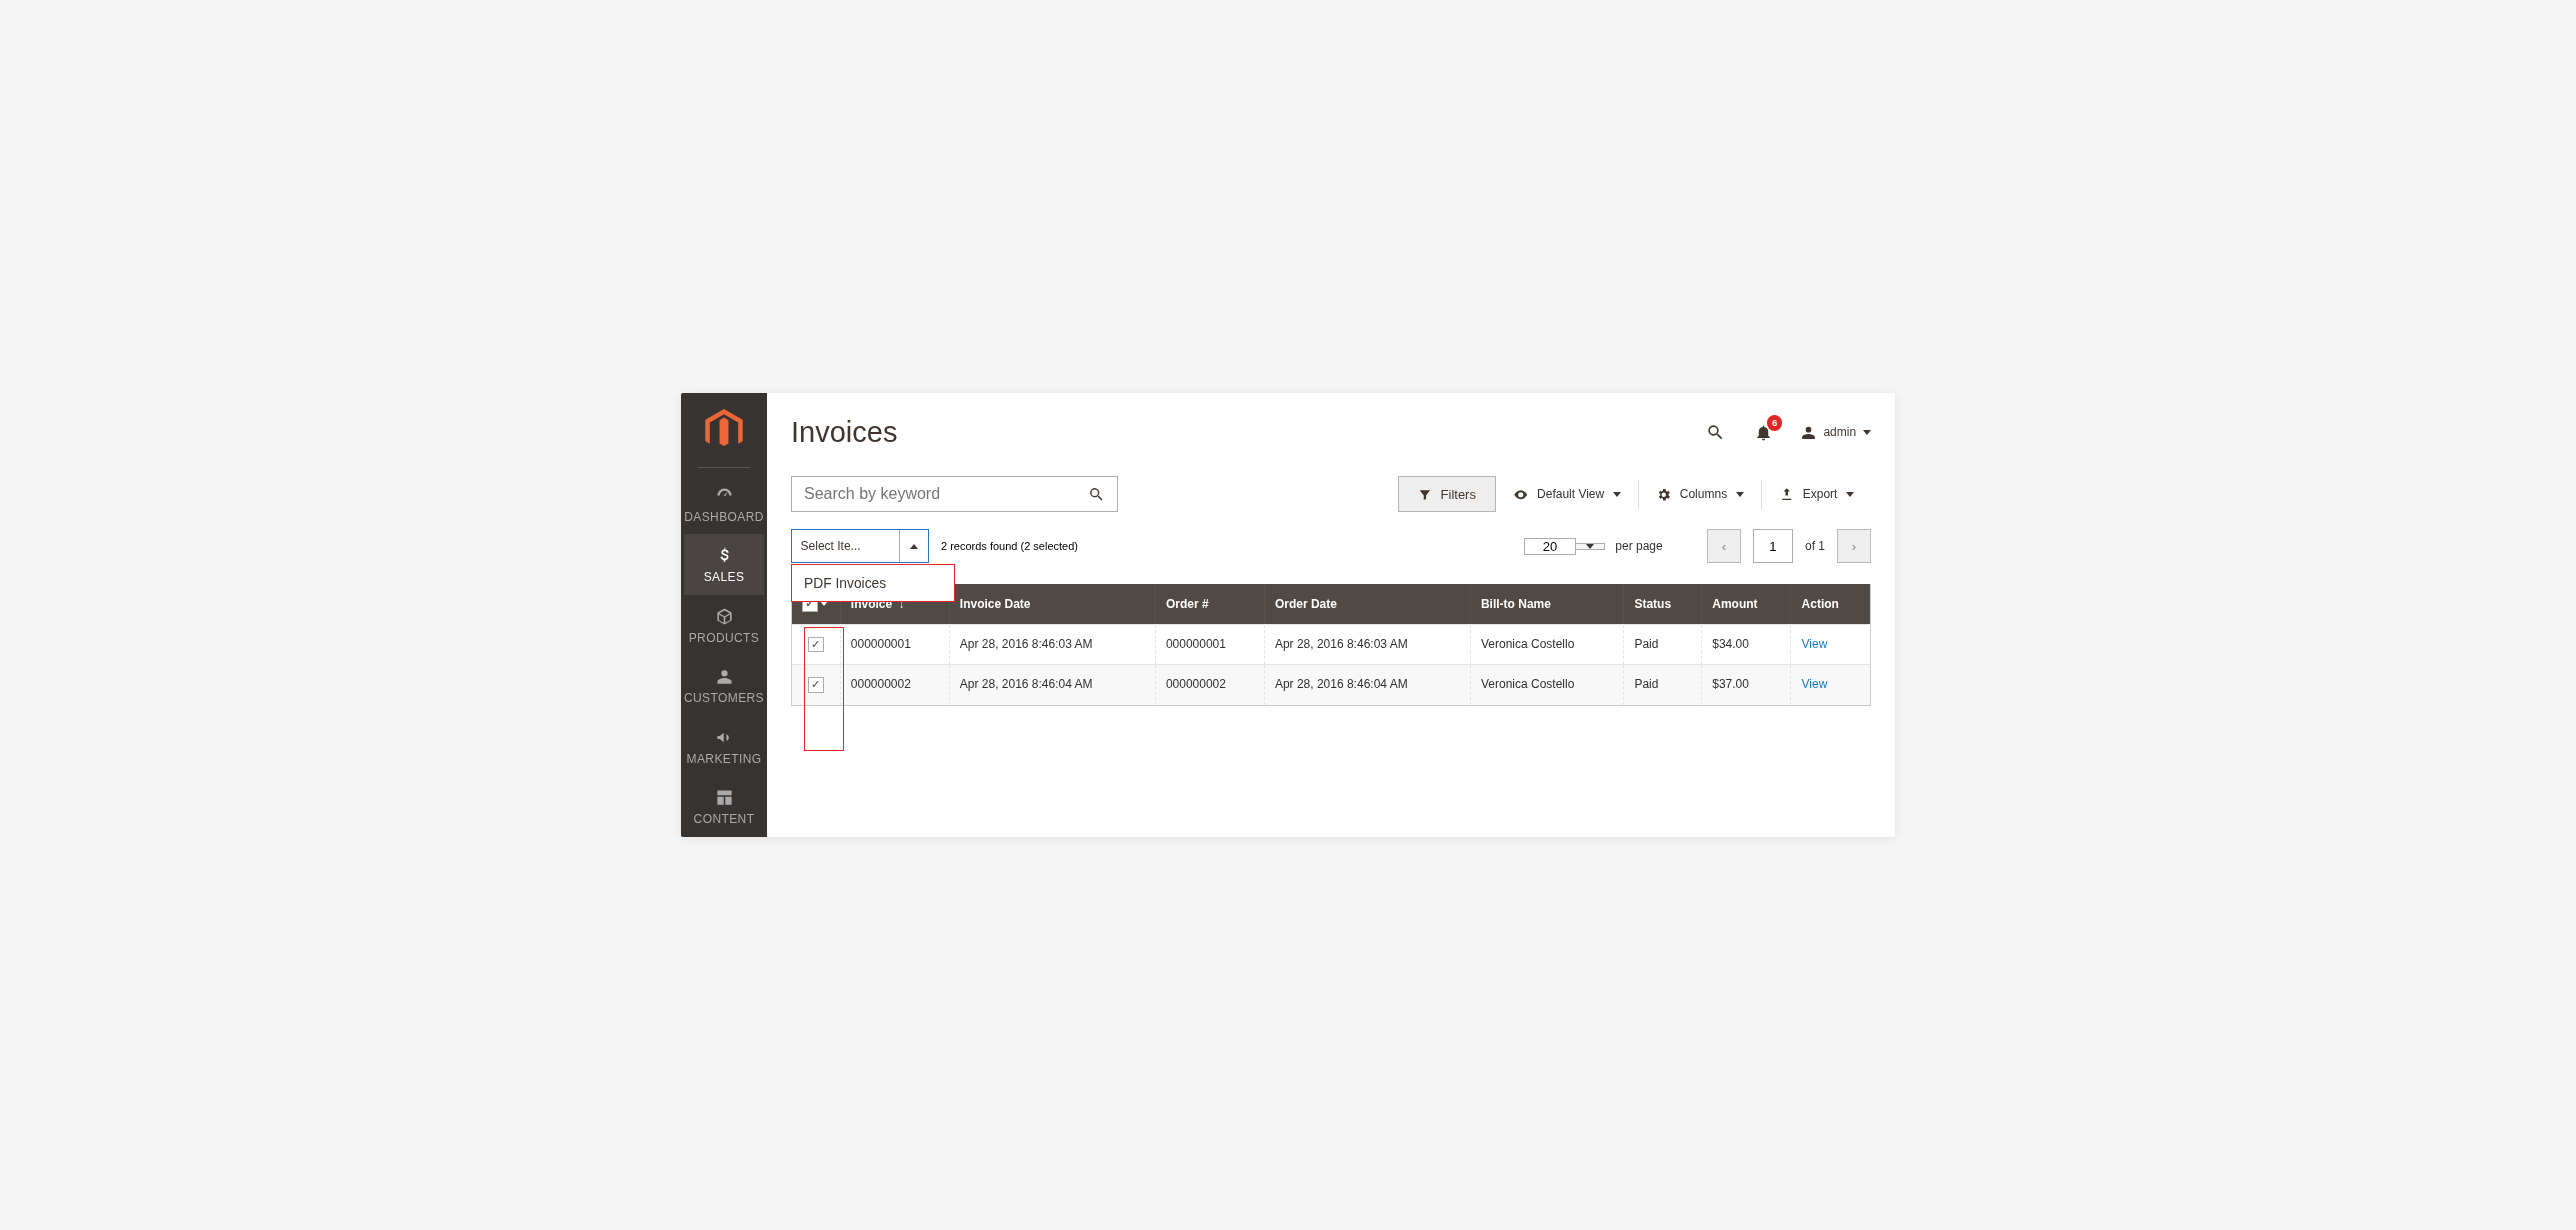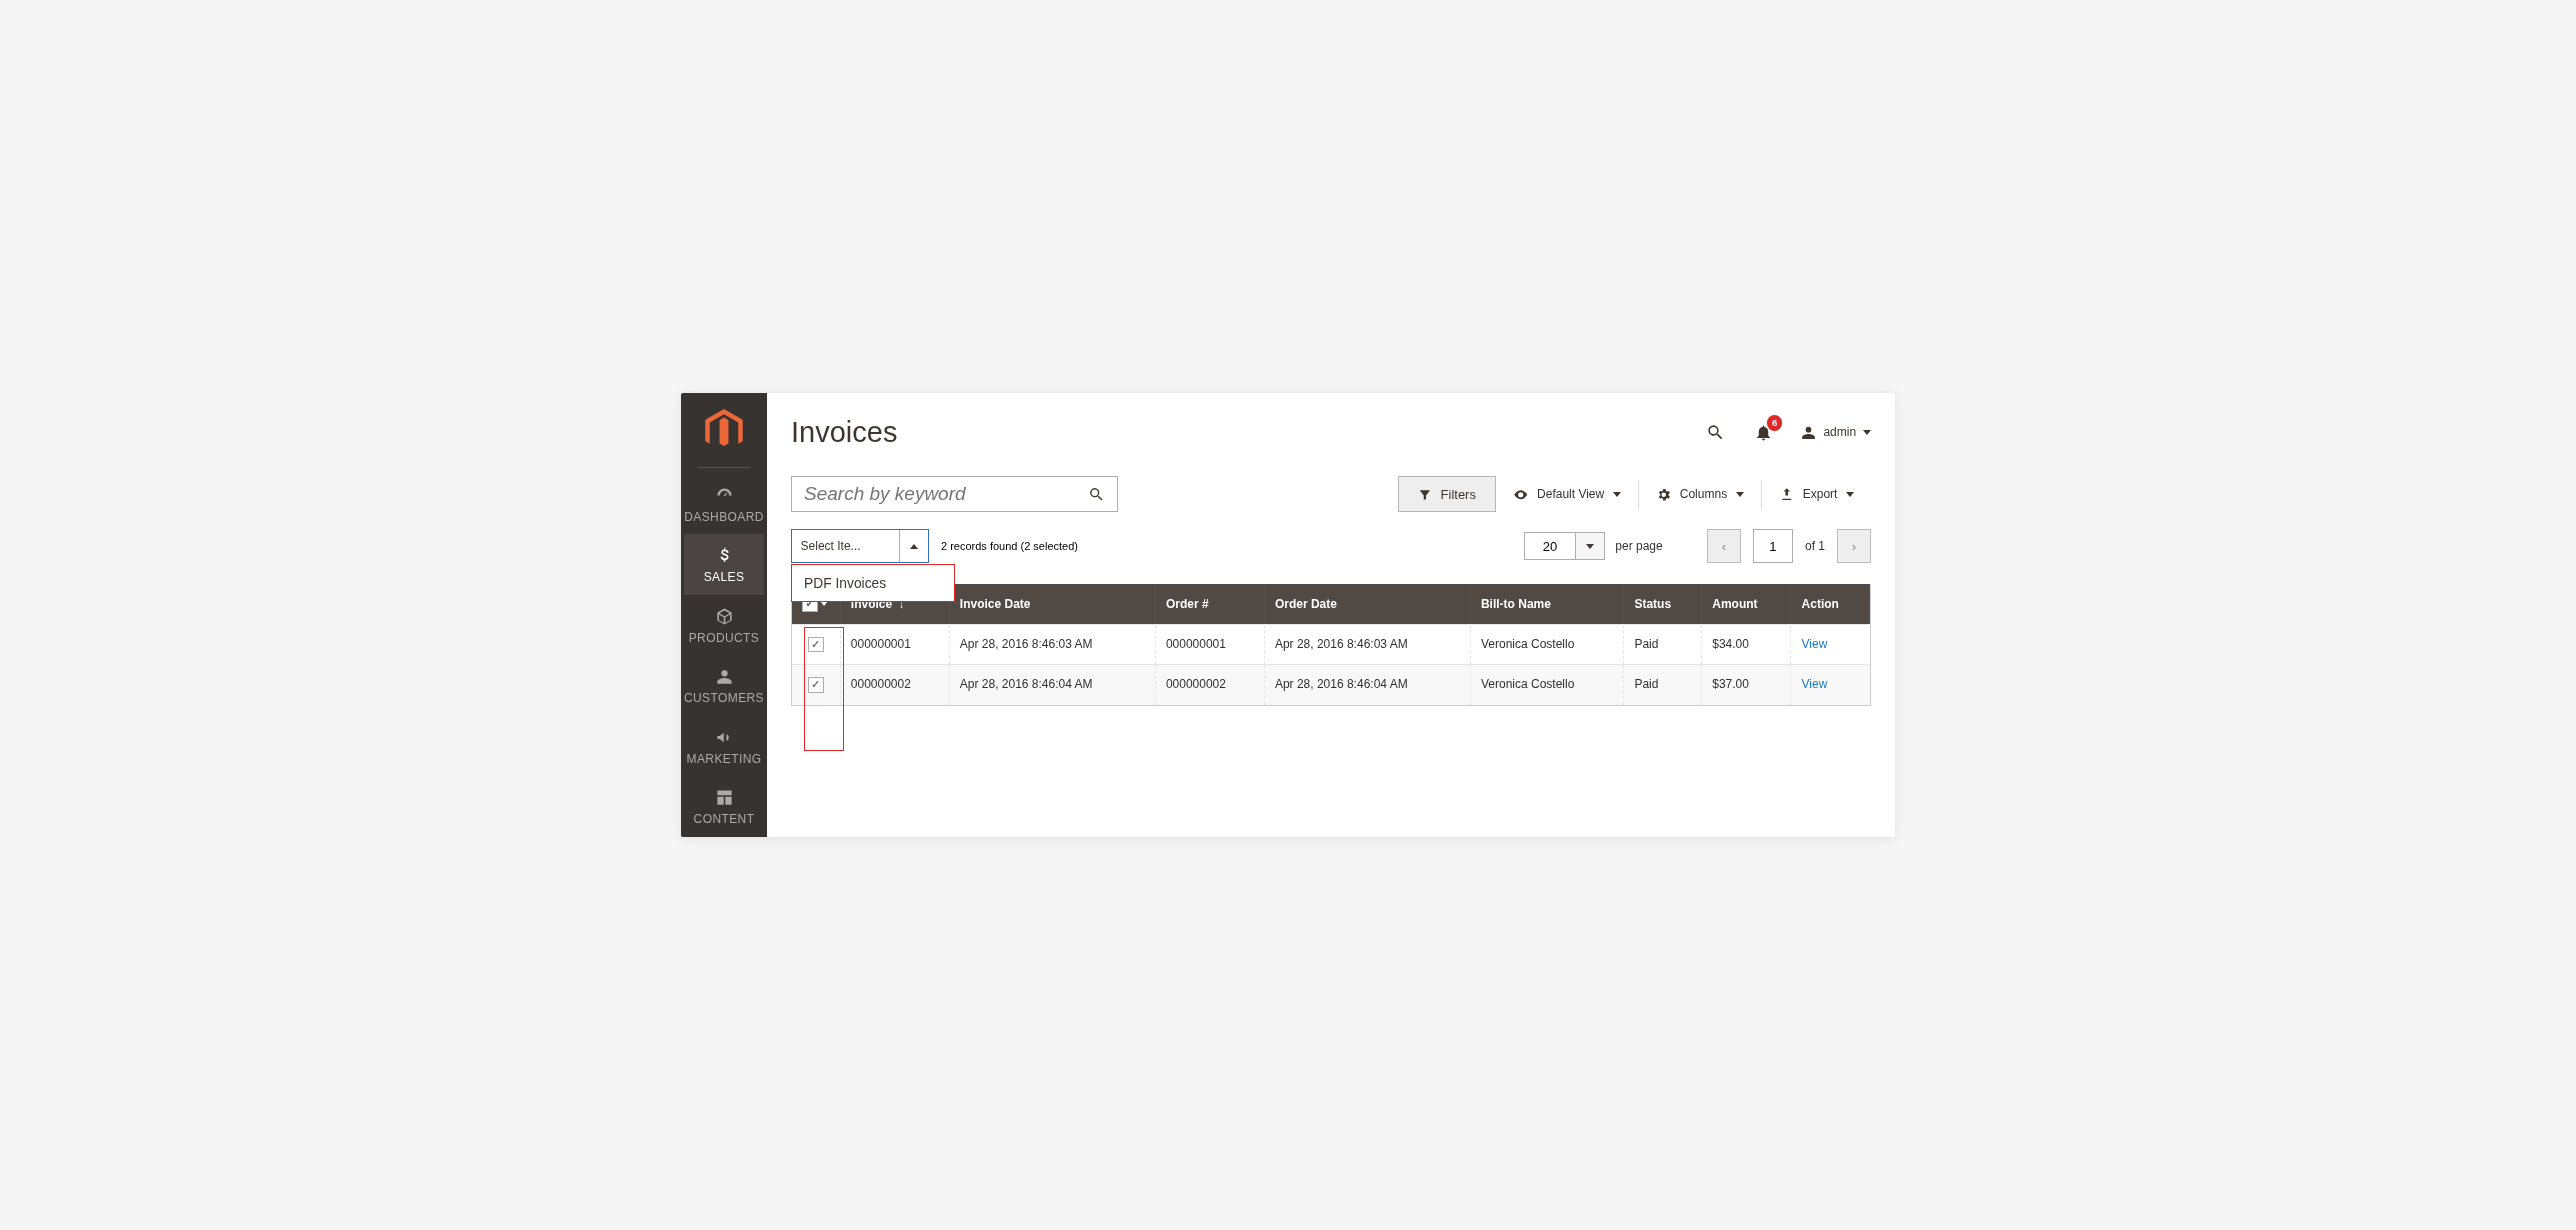--- a/index.html
+++ b/index.html
@@ -60,21 +60,21 @@
     width:0; height:0; border-left:4.3px solid transparent; border-right:4.3px solid transparent;
     border-bottom:5.2px solid #41362f; display:inline-block;
   }
   
   .toolbar1 { display:flex; align-items:center; gap:15.5px; margin-top:27.6px; }
   .search-wrap {
     width:327px; height:36px; border:0.9px solid #adadad; display:flex; align-items:center;
     padding:0 8.6px 0 12px; background:#fff;
   }
   .search-wrap input {
-    flex:1; border:none; outline:none; font-size:19px; font-style:italic; color:#666; background:transparent;
+    flex:1; border:none; outline:none; font-size:16px; color:#666; background:transparent;
   }
   .search-wrap .icon-btn svg { width:17px; height:17px; }
   .btn {
     height:36px; padding:0 19px; display:inline-flex; align-items:center; gap:8.6px;
     font-size:13px; cursor:pointer; background:none; border:none; color:#41362f;
   }
   .btn.boxed { border:0.9px solid #b5b5b5; background:#eee; }
   .toolbar1-right { margin-left:auto; display:flex; align-items:center; }
   .tool { display:flex; align-items:center; gap:8.6px; padding:0 17px; height:36px; cursor:pointer;}
   .divider { width:0.9px; height:29px; background:#ddd; }
@@ -87,21 +87,21 @@
   }
   .select-items .label { flex:1; padding:0 8.6px; display:flex; align-items:center; color:#41362f; white-space:nowrap; overflow:hidden; text-overflow:ellipsis;}
   .select-items button { width:29px; border:none; border-left:0.9px solid #adadad; background:#fff; cursor:pointer; display:flex; align-items:center; justify-content:center;}
   .dropdown {
     position:absolute; top:34px; left:-0.9px; border:1.7px solid #e22626; background:#fff;
     width:164px; z-index:10;
   }
   .dropdown-item { padding:10.3px 12px; font-size:13.8px; color:#41362f; cursor:pointer; }
   .records-text { font-size:11px; color:#000000; max-width:138px;}
   .perpage-group { margin-left:auto; display:flex; align-items:center; gap:10.3px;}
-  .select-box { display:flex; height:28px;}
+  .select-box { display:flex; height:28px;align-items:center;}
   .select-box input { width:52px; border:0.9px solid #adadad; text-align:center; font-size:13px;}
   .select-box button { width:29px; border:0.9px solid #adadad; border-left:none; background:#f6f6f6; cursor:pointer; display:flex; align-items:center; justify-content:center;}
   .pager { display:flex; align-items:center; gap:12px; margin-left:34px;}
   .pg-btn { width:34px; height:34px; border:0.9px solid #bbb; background:#eee; color:#888; display:flex; align-items:center; justify-content:center; cursor:pointer;}
   .pg-input { width:40px; height:34px; border:0.9px solid #adadad; text-align:center; font-size:13px;}
   
   .grid { margin-top:20.7px; border:0.9px solid #ccc; border-top:none; width:100%;}
   table { width:100%; border-collapse:collapse; }
   thead th {
     background:#514943; color:#fff; text-align:left; font-weight:600; font-size:12px;

